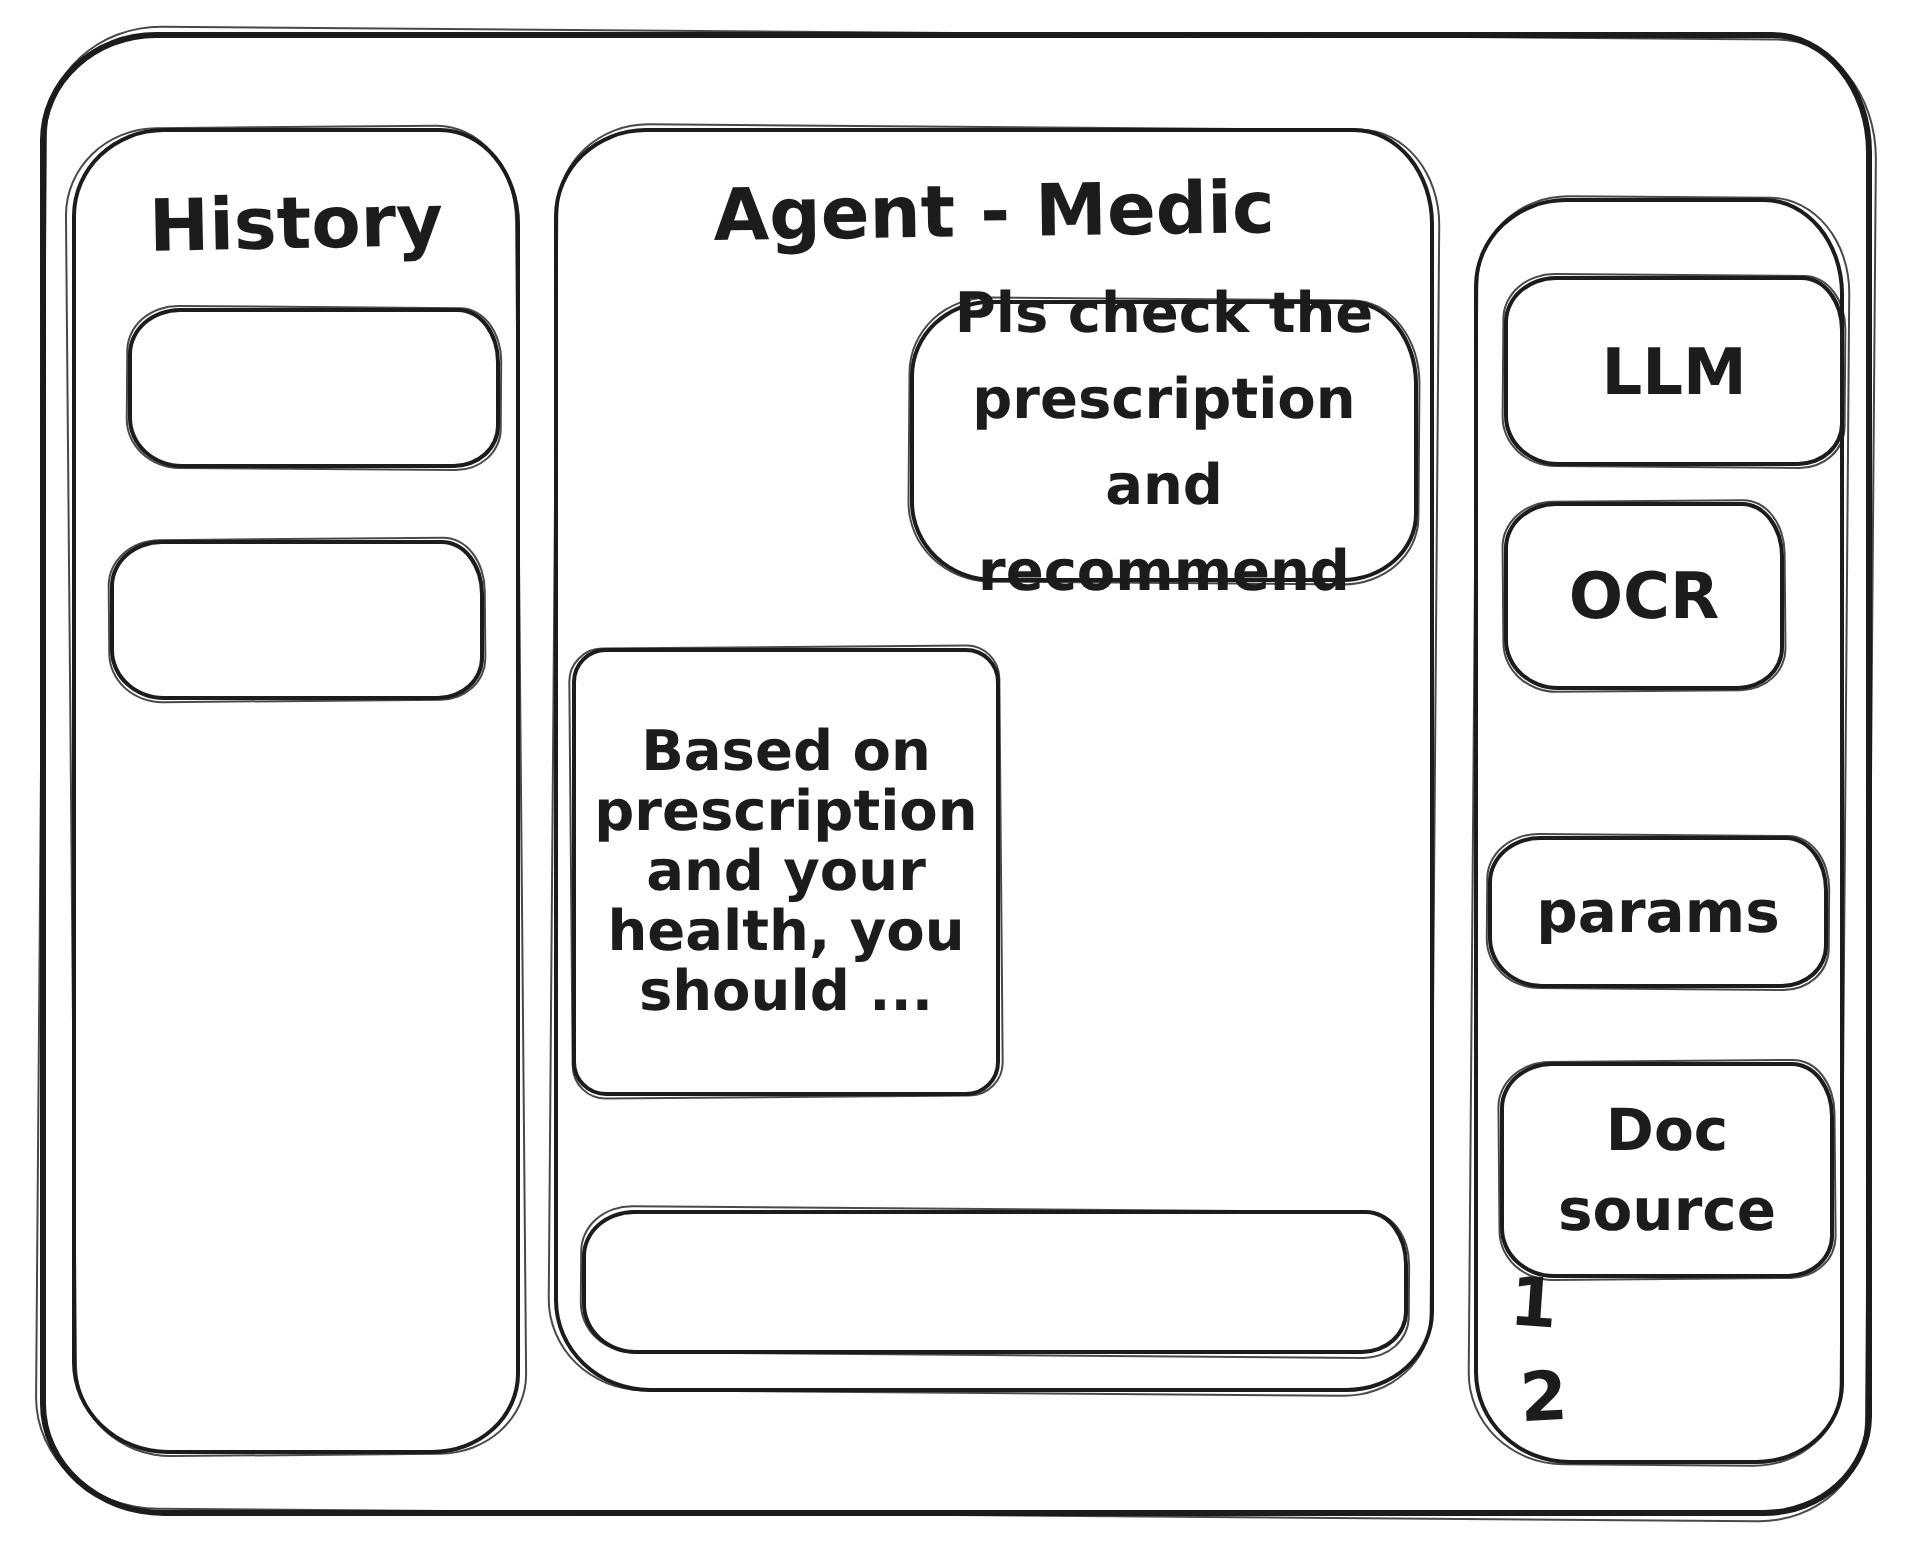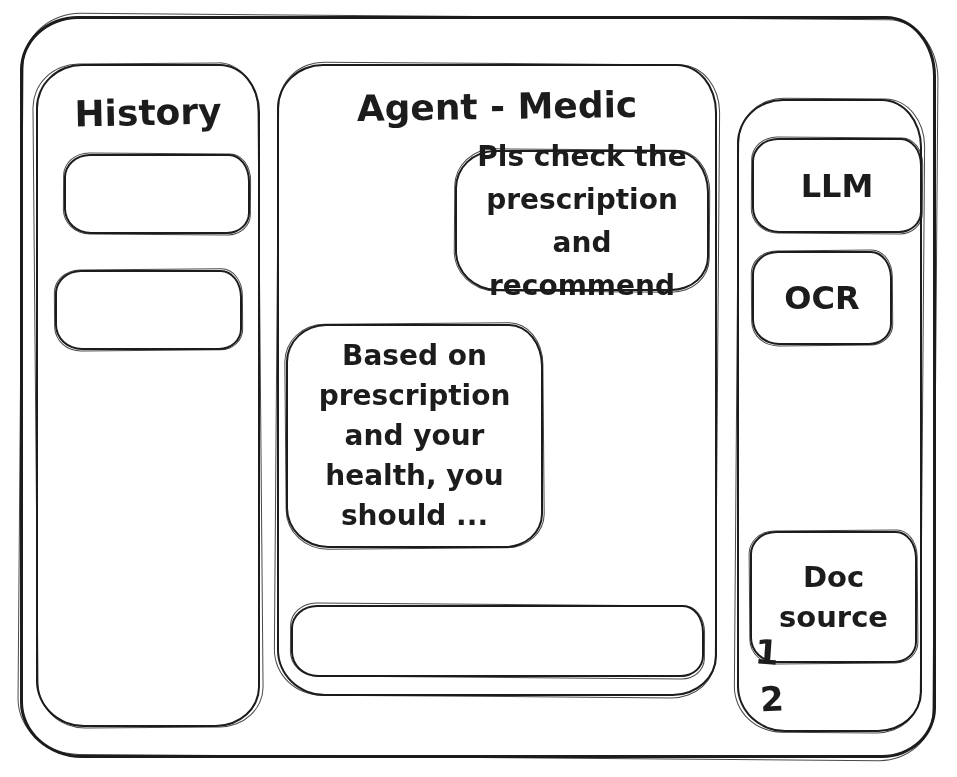--- a/index.html
+++ b/index.html
@@ -34,38 +34,38 @@
   .hist-item-2 { left:17px; top:204px; width:187px; height:80px; }
 
   
   .chat { left:277px; top:64px; width:440px; height:632px; }
   .chat-title { margin-top:20px; text-align:center; font-size:36px; font-weight:bold; transform:rotate(-0.8deg); }
   .bubble {
     display:flex; align-items:center; justify-content:center;
     text-align:center; white-space:pre-line; font-size:28px; font-weight:bold;
   }
   .bubble-user { left:176px; top:84px;  width:254px; height:141px; line-height:43px; }
-  .bubble-asst { left:7px;  top:258px; width:257px; height:224px; line-height:40px; }
+  .bubble-asst { left:7px;  top:258px; width:214px; height:224px; line-height:30px;border-radius:17px; }
   .chat-input-wrap { left:12px; top:539px; width:413px; height:72px; }
   .chat-input {
     width:100%; height:100%; border:none; outline:none; background:transparent;
     border-radius:inherit; font:inherit; font-size:26px; padding:0 22px; color:#1c1c1c;
   }
 
   
   .tools { left:737px; top:78px; width:185px; height:633px;margin-top:21px; }
   .tool-btn {
     display:flex; align-items:center; justify-content:center;
     font-family:inherit; font-weight:bold; color:#1c1c1c; cursor:pointer;
     text-align:center; line-height:40px;
   }
   .btn-llm    { left:13px; top:37px;  width:170px; height:95px;  font-size:32px; }
   .btn-ocr    { left:13px; top:150px; width:140px; height:94px;  font-size:32px; }
   .btn-params { left:5px;  top:317px; width:170px; height:76px;  font-size:29px; }
-  .btn-doc    { left:11px; top:430px; width:167px; height:132px; font-size:29px; padding:0 12px; }
+  .btn-doc    { left:11px; top:430px; width:167px; height:108px; font-size:29px; padding:0 12px; }
   .doc-num { position:absolute; font-size:34px; font-weight:bold; }
   .num-1 { left:16px; top:531px; transform:rotate(4deg); }
   .num-2 { left:21px; top:578px; transform:rotate(-3deg); }
 </style>
 </head>
 <body>
 
 <div class="canvas">
 
   <div class="sk r-xl window"></div>
@@ -90,19 +90,20 @@
 should ...</div>
 
     <div class="sk r-sm chat-input-wrap">
       <input class="chat-input" type="text" placeholder="" style="">
     </div>
   </section>
 
   <section class="sk r-lg tools">
     <button class="sk r-sm tool-btn btn-llm">LLM</button>
     <button class="sk r-sm tool-btn btn-ocr tilt-n">OCR</button>
+    <button class="sk r-sm tool-btn btn-params">params</button>
     <button class="sk r-sm tool-btn btn-doc tilt-n">Doc source</button>
 
     <div class="doc-num num-1">1</div>
     <div class="doc-num num-2">2</div>
   </section>
 
 </div>
 
 </body></html>

